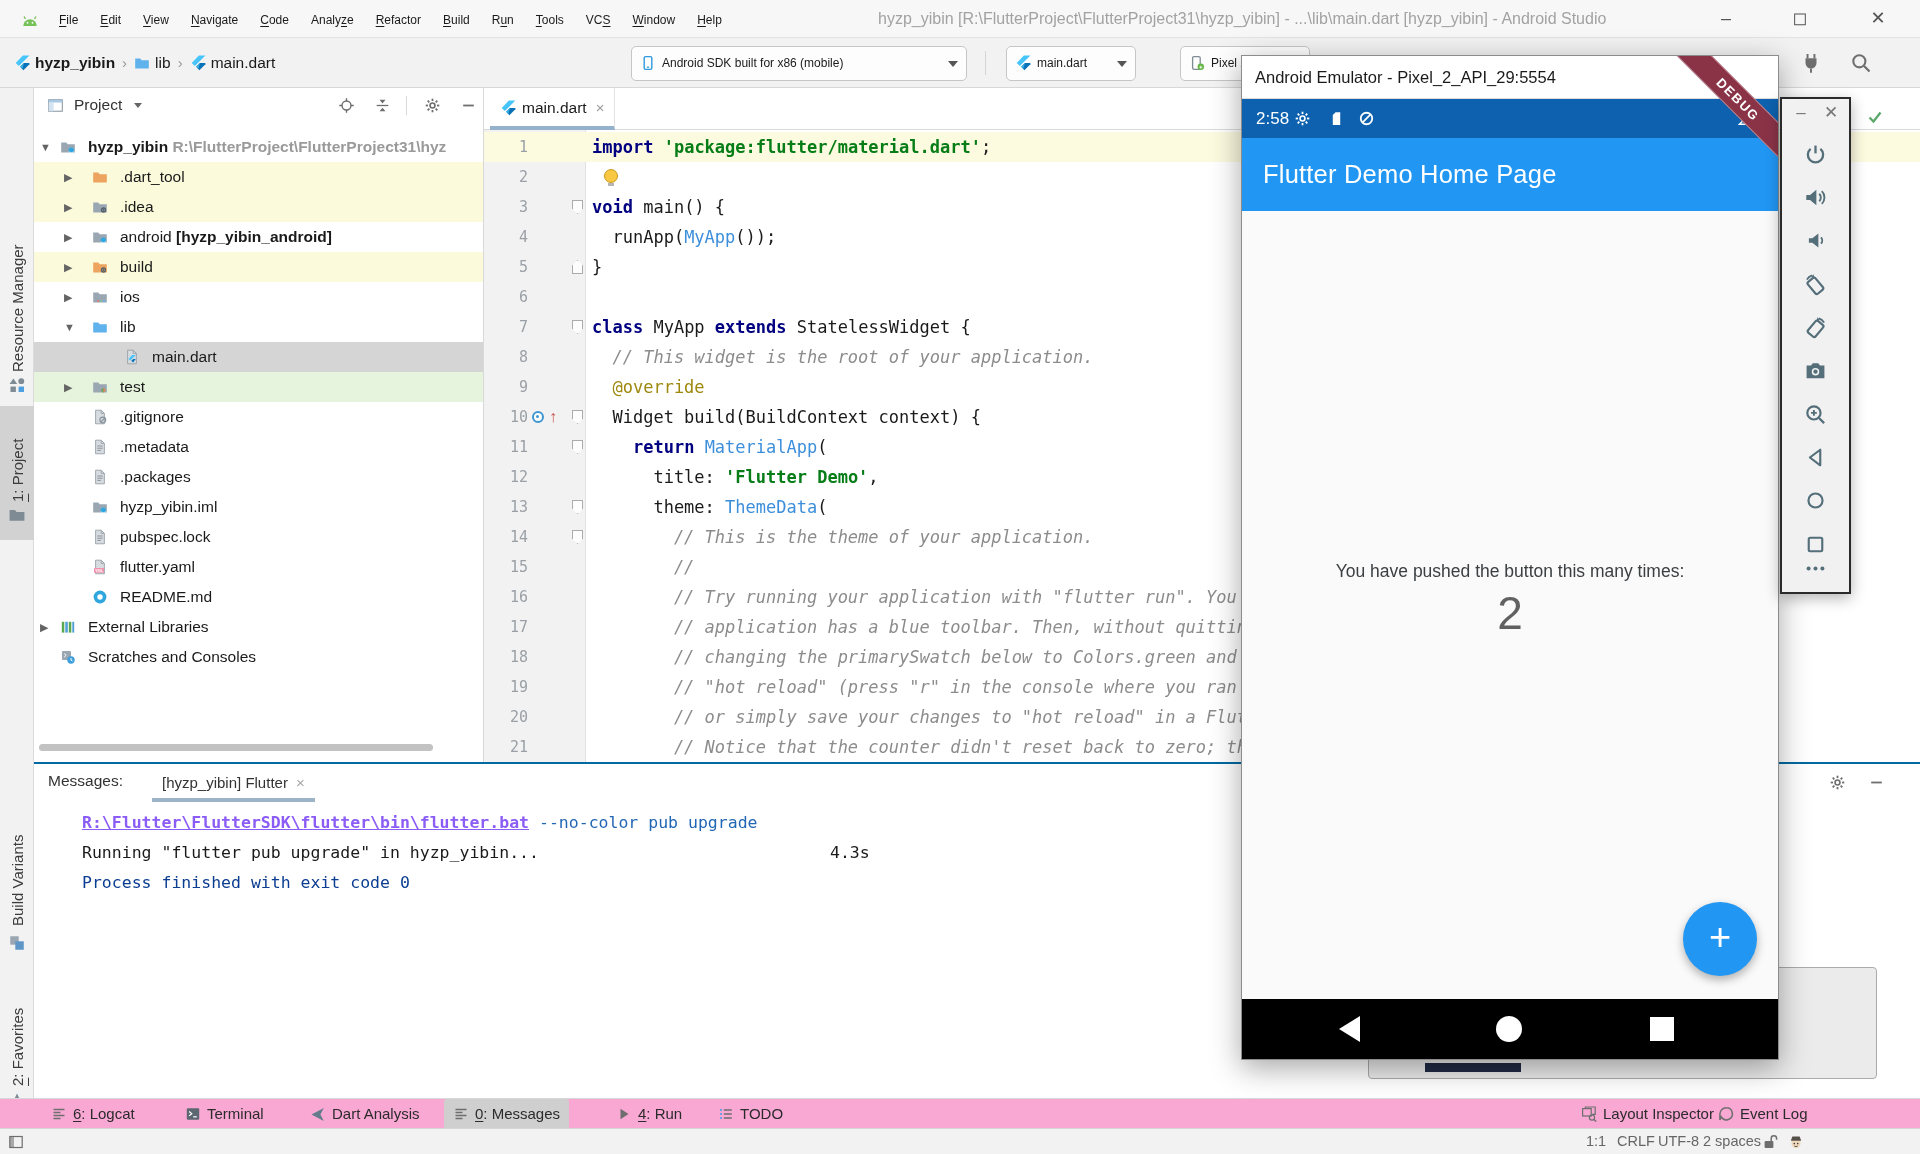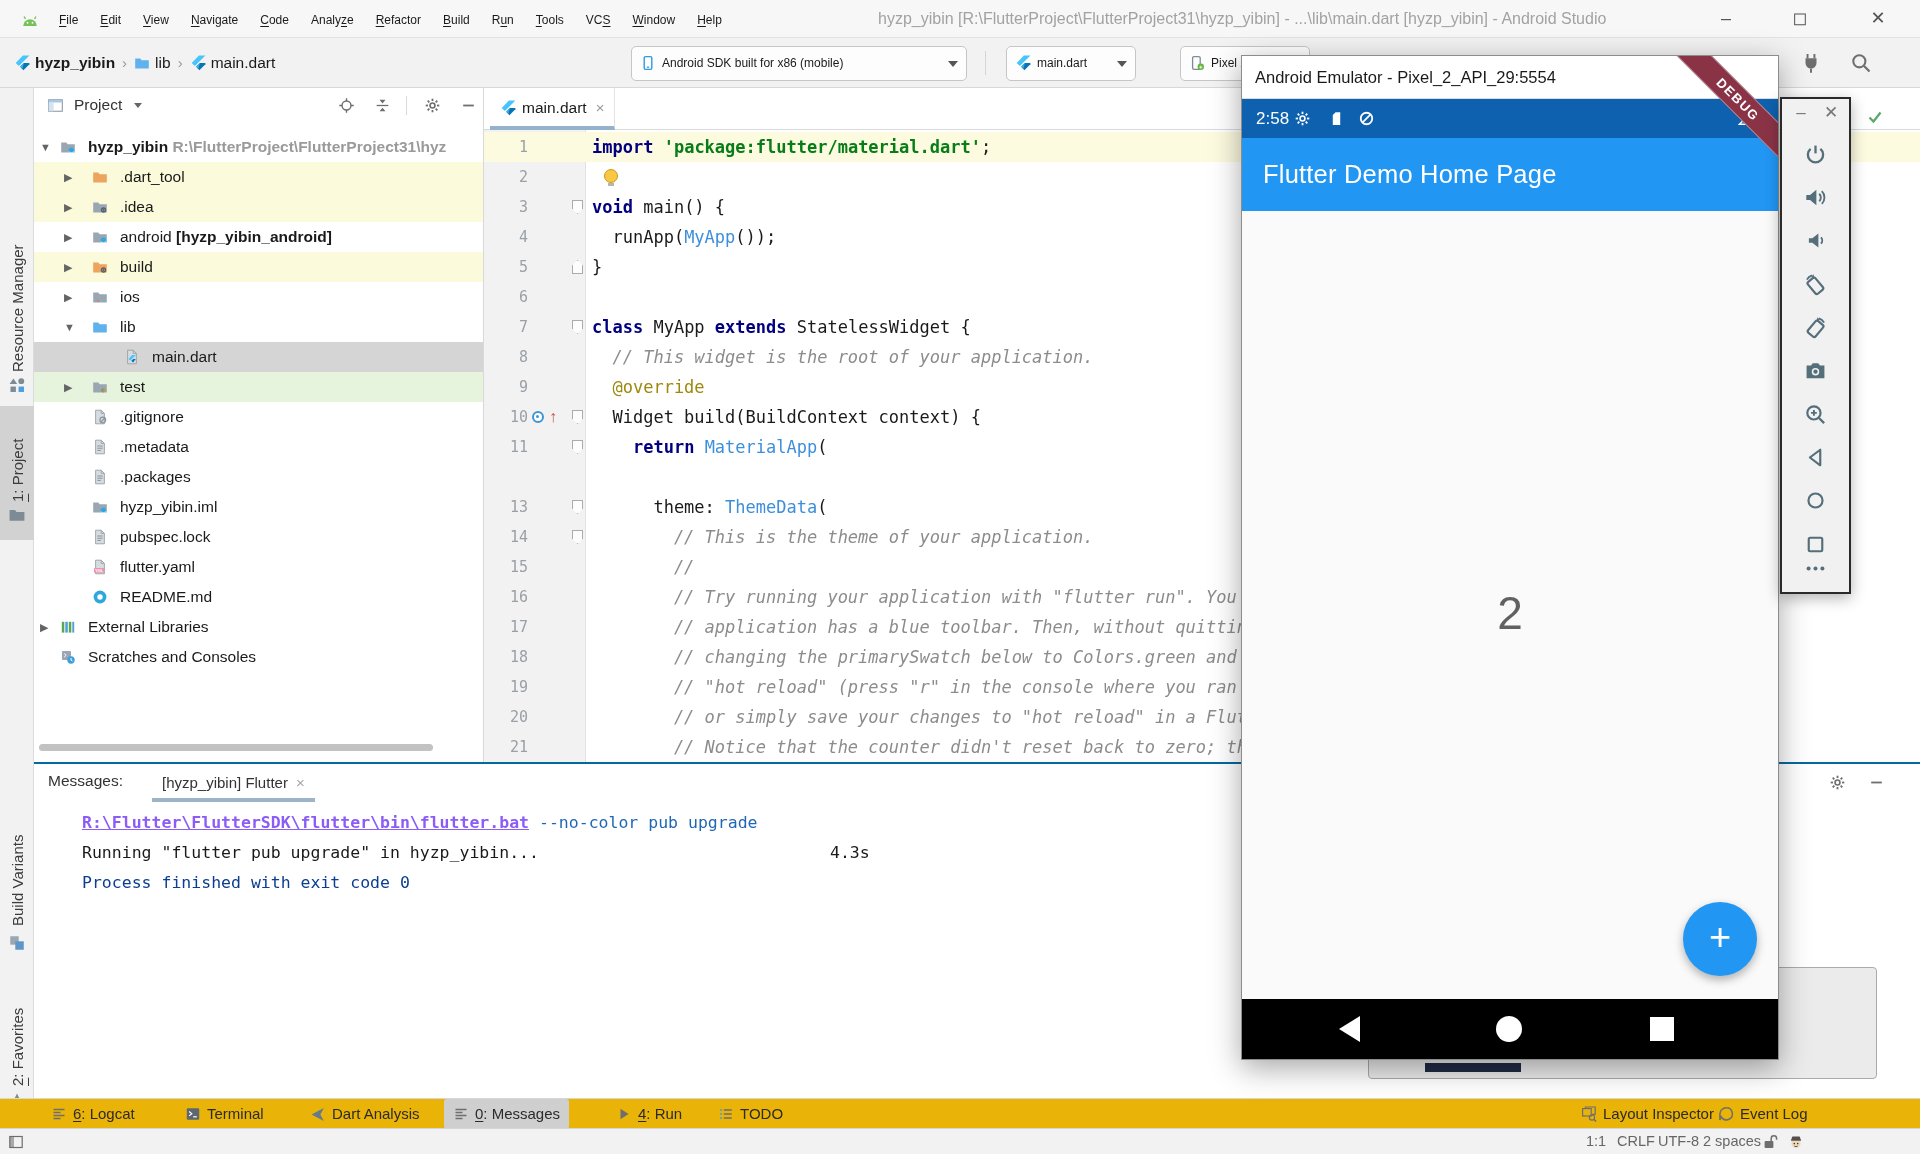--- a/index.html
+++ b/index.html
@@ -101,21 +101,21 @@
   #msg-tab .x{color:#A6A6A6;margin-left:8px;}
   #console{position:absolute;left:48px;top:44px;right:0;bottom:0;font-family:"DejaVu Sans Mono",monospace;font-size:16.5px;}
   .conrow{position:absolute;left:0;height:30px;line-height:30px;white-space:pre;}
   .clink{color:#8b5cf6;text-decoration:underline;font-weight:bold;}
   .cblue{color:#2267B5;}
   .cnavy{color:#0B3D91;}
   .cdur{position:absolute;left:748px;color:#1A1A1A;}
   .pph-right{position:absolute;top:10px;width:17px;height:17px;}
 
   
-  #bottombar{position:absolute;left:0;top:1098px;width:1920px;height:30px;background:#eab308;border-top:1px solid #D8D8D8;}
+  #bottombar{position:absolute;left:0;top:1098px;width:1920px;height:30px;background:#f9a8d4;border-top:1px solid #D8D8D8;}
   .bbtn{position:absolute;top:0;height:30px;line-height:29px;font-size:15px;color:#2B2B2B;padding:0 9px;white-space:nowrap;border-radius:3px;}
   .bbtn.active{background:#CFCFCF;}
   .bicon{display:inline-block;width:16px;height:16px;vertical-align:-3px;margin-right:6px;}
   #statusbar{position:absolute;left:0;top:1128px;width:1920px;height:26px;background:#F2F2F2;border-top:1px solid #D6D6D6;}
   .stext{position:absolute;top:0;height:26px;line-height:25px;font-size:14.5px;color:#666;}
   .sicn{position:absolute;top:5px;width:16px;height:16px;}
 
   
   #graypanel{position:absolute;left:1368px;top:967px;width:509px;height:112px;background:#EBEBEB;border:1px solid #ABABAB;border-radius:4px;z-index:10;}
   #graypanel .mark{position:absolute;left:56px;top:95px;width:96px;height:9px;background:#1F2A44;}
@@ -534,20 +534,21 @@
         <div class="crow"><span class="ln" style="top:30px">2</span><div style="position:absolute;top:30px;left:0;width:100%;height:30px"><span class="bulb"></span><span class="ctext"></span></div></div>
         <div class="crow"><span class="ln" style="top:60px">3</span><div style="position:absolute;top:60px;left:0;width:100%;height:30px"><span class="fold open"></span><span class="ctext"><span class="kw">void</span><span class="pl"> main() {</span></span></div></div>
         <div class="crow"><span class="ln" style="top:90px">4</span><div style="position:absolute;top:90px;left:0;width:100%;height:30px"><span class="ctext"><span class="pl">  runApp(</span><span class="cls">MyApp</span><span class="pl">());</span></span></div></div>
         <div class="crow"><span class="ln" style="top:120px">5</span><div style="position:absolute;top:120px;left:0;width:100%;height:30px"><span class="fold end"></span><span class="ctext"><span class="pl">}</span></span></div></div>
         <div class="crow"><span class="ln" style="top:150px">6</span><div style="position:absolute;top:150px;left:0;width:100%;height:30px"><span class="ctext"></span></div></div>
         <div class="crow"><span class="ln" style="top:180px">7</span><div style="position:absolute;top:180px;left:0;width:100%;height:30px"><span class="fold open"></span><span class="ctext"><span class="kw">class</span><span class="pl"> MyApp </span><span class="kw">extends</span><span class="pl"> StatelessWidget {</span></span></div></div>
         <div class="crow"><span class="ln" style="top:210px">8</span><div style="position:absolute;top:210px;left:0;width:100%;height:30px"><span class="ctext"><span class="com">  // This widget is the root of your application.</span></span></div></div>
         <div class="crow"><span class="ln" style="top:240px">9</span><div style="position:absolute;top:240px;left:0;width:100%;height:30px"><span class="ctext"><span class="ann">  @override</span></span></div></div>
         <div class="crow"><span class="ln" style="top:270px">10</span><div style="position:absolute;top:270px;left:0;width:100%;height:30px"><span class="rdot"><i></i></span><span class="rarr">↑</span><span class="fold open"></span><span class="ctext"><span class="pl">  Widget build(BuildContext context) {</span></span></div></div>
         <div class="crow"><span class="ln" style="top:300px">11</span><div style="position:absolute;top:300px;left:0;width:100%;height:30px"><span class="fold open"></span><span class="ctext"><span class="pl">    </span><span class="kw">return</span><span class="pl"> </span><span class="cls">MaterialApp</span><span class="pl">(</span></span></div></div>
+        <div class="crow"><span class="ln" style="top:330px">12</span><div style="position:absolute;top:330px;left:0;width:100%;height:30px"><span class="ctext"><span class="pl">      title: </span><span class="str">'Flutter Demo'</span><span class="pl">,</span></span></div></div>
         <div class="crow"><span class="ln" style="top:360px">13</span><div style="position:absolute;top:360px;left:0;width:100%;height:30px"><span class="fold open"></span><span class="ctext"><span class="pl">      theme: </span><span class="cls">ThemeData</span><span class="pl">(</span></span></div></div>
         <div class="crow"><span class="ln" style="top:390px">14</span><div style="position:absolute;top:390px;left:0;width:100%;height:30px"><span class="fold open"></span><span class="ctext"><span class="com">        // This is the theme of your application.</span></span></div></div>
         <div class="crow"><span class="ln" style="top:420px">15</span><div style="position:absolute;top:420px;left:0;width:100%;height:30px"><span class="ctext"><span class="com">        //</span></span></div></div>
         <div class="crow"><span class="ln" style="top:450px">16</span><div style="position:absolute;top:450px;left:0;width:100%;height:30px"><span class="ctext"><span class="com">        // Try running your application with "flutter run". You'll see the</span></span></div></div>
         <div class="crow"><span class="ln" style="top:480px">17</span><div style="position:absolute;top:480px;left:0;width:100%;height:30px"><span class="ctext"><span class="com">        // application has a blue toolbar. Then, without quitting the app, try</span></span></div></div>
         <div class="crow"><span class="ln" style="top:510px">18</span><div style="position:absolute;top:510px;left:0;width:100%;height:30px"><span class="ctext"><span class="com">        // changing the primarySwatch below to Colors.green and then invoke</span></span></div></div>
         <div class="crow"><span class="ln" style="top:540px">19</span><div style="position:absolute;top:540px;left:0;width:100%;height:30px"><span class="ctext"><span class="com">        // "hot reload" (press "r" in the console where you ran "flutter run",</span></span></div></div>
         <div class="crow"><span class="ln" style="top:570px">20</span><div style="position:absolute;top:570px;left:0;width:100%;height:30px"><span class="ctext"><span class="com">        // or simply save your changes to "hot reload" in a Flutter IDE).</span></span></div></div>
         <div class="crow"><span class="ln" style="top:600px">21</span><div style="position:absolute;top:600px;left:0;width:100%;height:30px"><span class="ctext"><span class="com">        // Notice that the counter didn't reset back to zero; the application</span></span></div></div>
       </div>
@@ -673,20 +674,21 @@
             <path d="M2 4 L5 7" stroke="#FFF" stroke-width="1.1"></path>
           </svg></span><span class="esb-ic" style="left:517px"><svg viewBox="0 0 16 16">
             <rect x="5.6" y="3.4" width="4.8" height="11.2" fill="#FFF"></rect>
             <rect x="7" y="2" width="2" height="1.6" fill="#FFF"></rect>
           </svg></span></div>
     <div id="emu-appbar">
       <span>Flutter Demo Home Page</span>
     </div>
     <div id="debug-ribbon">DEBUG</div>
     <div id="emu-body">
+      <div id="emu-body-text">You have pushed the button this many times:</div>
       <div id="emu-counter">2</div>
     </div>
     <div id="fab">
         <span>+</span>
       </div>
     <div id="emu-nav">
         <span class="nav-ic nav-back"></span>
         <span class="nav-ic nav-home"></span>
         <span class="nav-ic nav-overview"></span>
       </div>

